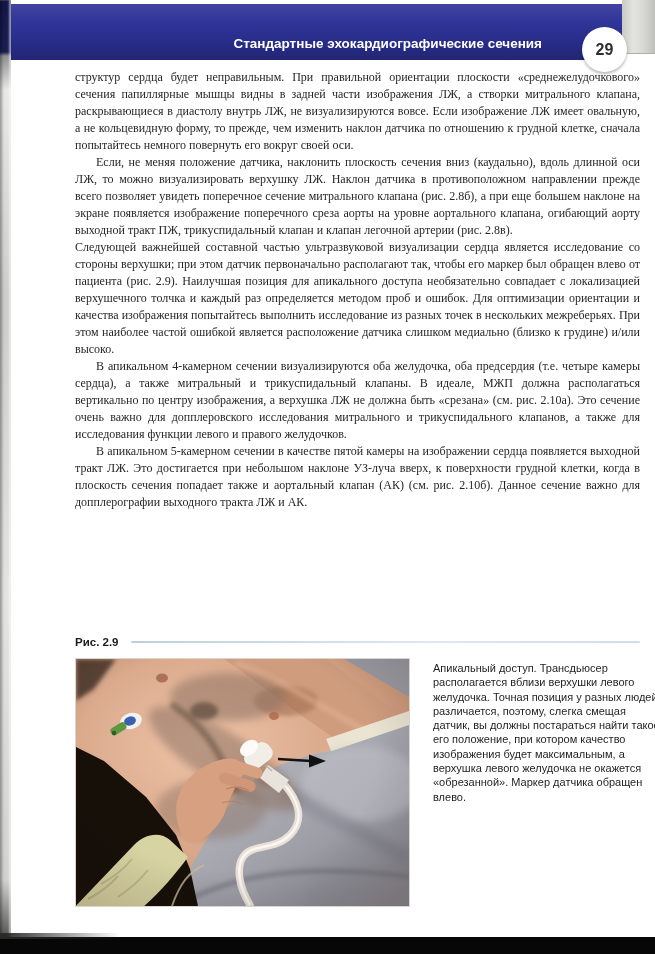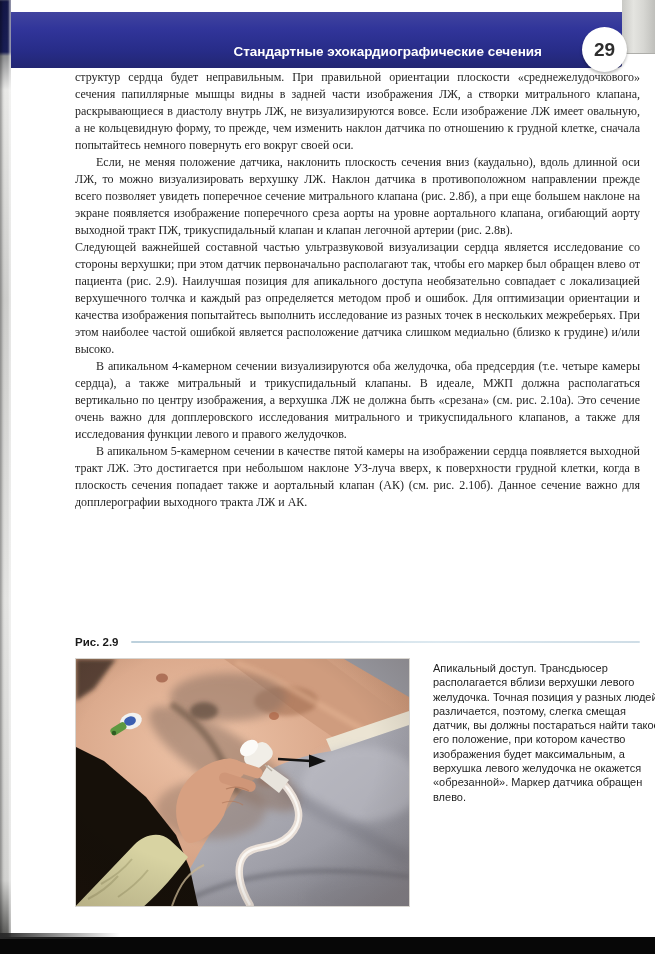--- a/index.html
+++ b/index.html
@@ -6,35 +6,35 @@
   body{width:655px;height:954px;position:relative;background:#ffffff;overflow:hidden;
        font-family:"Liberation Serif", serif;}
 
   
   .spine{position:absolute;left:0;top:0;width:11px;height:954px;z-index:6;
     background:linear-gradient(180deg,#131747 0px,#1a1e55 52px,#8f9092 56px,#e9e9e7 90px,
                #cdcdcb 300px,#e4e4e2 600px,#d2d2d0 880px,#5a5a58 935px,#0a0a0a 945px);
     box-shadow:inset -2px 0 2px rgba(255,255,255,.55), inset 2px 0 3px rgba(0,0,0,.35);}
 
   
-  .band{position:absolute;left:0;top:12px;width:622px;height:56px;z-index:3;
+  .band{position:absolute;left:0;top:4px;width:622px;height:56px;z-index:3;
     background:linear-gradient(180deg,#41449f 0%,#31359a 30%,#272c88 70%,#222672 100%);
     border-bottom-right-radius:6px 3px;}
   .band .title{position:absolute;right:80px;bottom:9px;color:#ffffff;
     font-family:"Liberation Sans",sans-serif;font-size:13.5px;font-weight:700;white-space:nowrap;}
 
   
   .page-edges{position:absolute;left:622px;top:0;width:33px;height:53px;z-index:2;
     background:linear-gradient(90deg,#c9c9c5 0%,#e4e4e0 35%,#d7d7d3 65%,#bfbfbb 100%);
     border-bottom:1px solid #aeaeaa;}
 
   .page-circle{position:absolute;left:582px;top:27px;width:45px;height:45px;border-radius:50%;
     background:#ffffff;z-index:5;display:flex;align-items:center;justify-content:center;
     box-shadow:0 2px 3px rgba(0,0,0,.28);}
-  .page-circle span{font-family:"Liberation Sans",sans-serif;font-size:19px;font-weight:700;color:#2e2e2e;}
+  .page-circle span{font-family:"Liberation Sans",sans-serif;font-size:16px;font-weight:700;color:#2e2e2e;}
 
   
   .content{position:absolute;left:75px;top:69px;width:565px;z-index:1;}
   .content p{margin:0;font-size:12px;line-height:17px;text-align:justify;color:#262626;}
   .content p.indent{text-indent:21px;}
   .content h2{margin:24px 0 13px 0;font-family:"Liberation Sans",sans-serif;
     font-size:20px;font-weight:600;color:#141414;letter-spacing:.2px;}
 
   
   .fig-row{position:absolute;left:75px;top:636px;width:565px;display:flex;align-items:center;z-index:2;}

